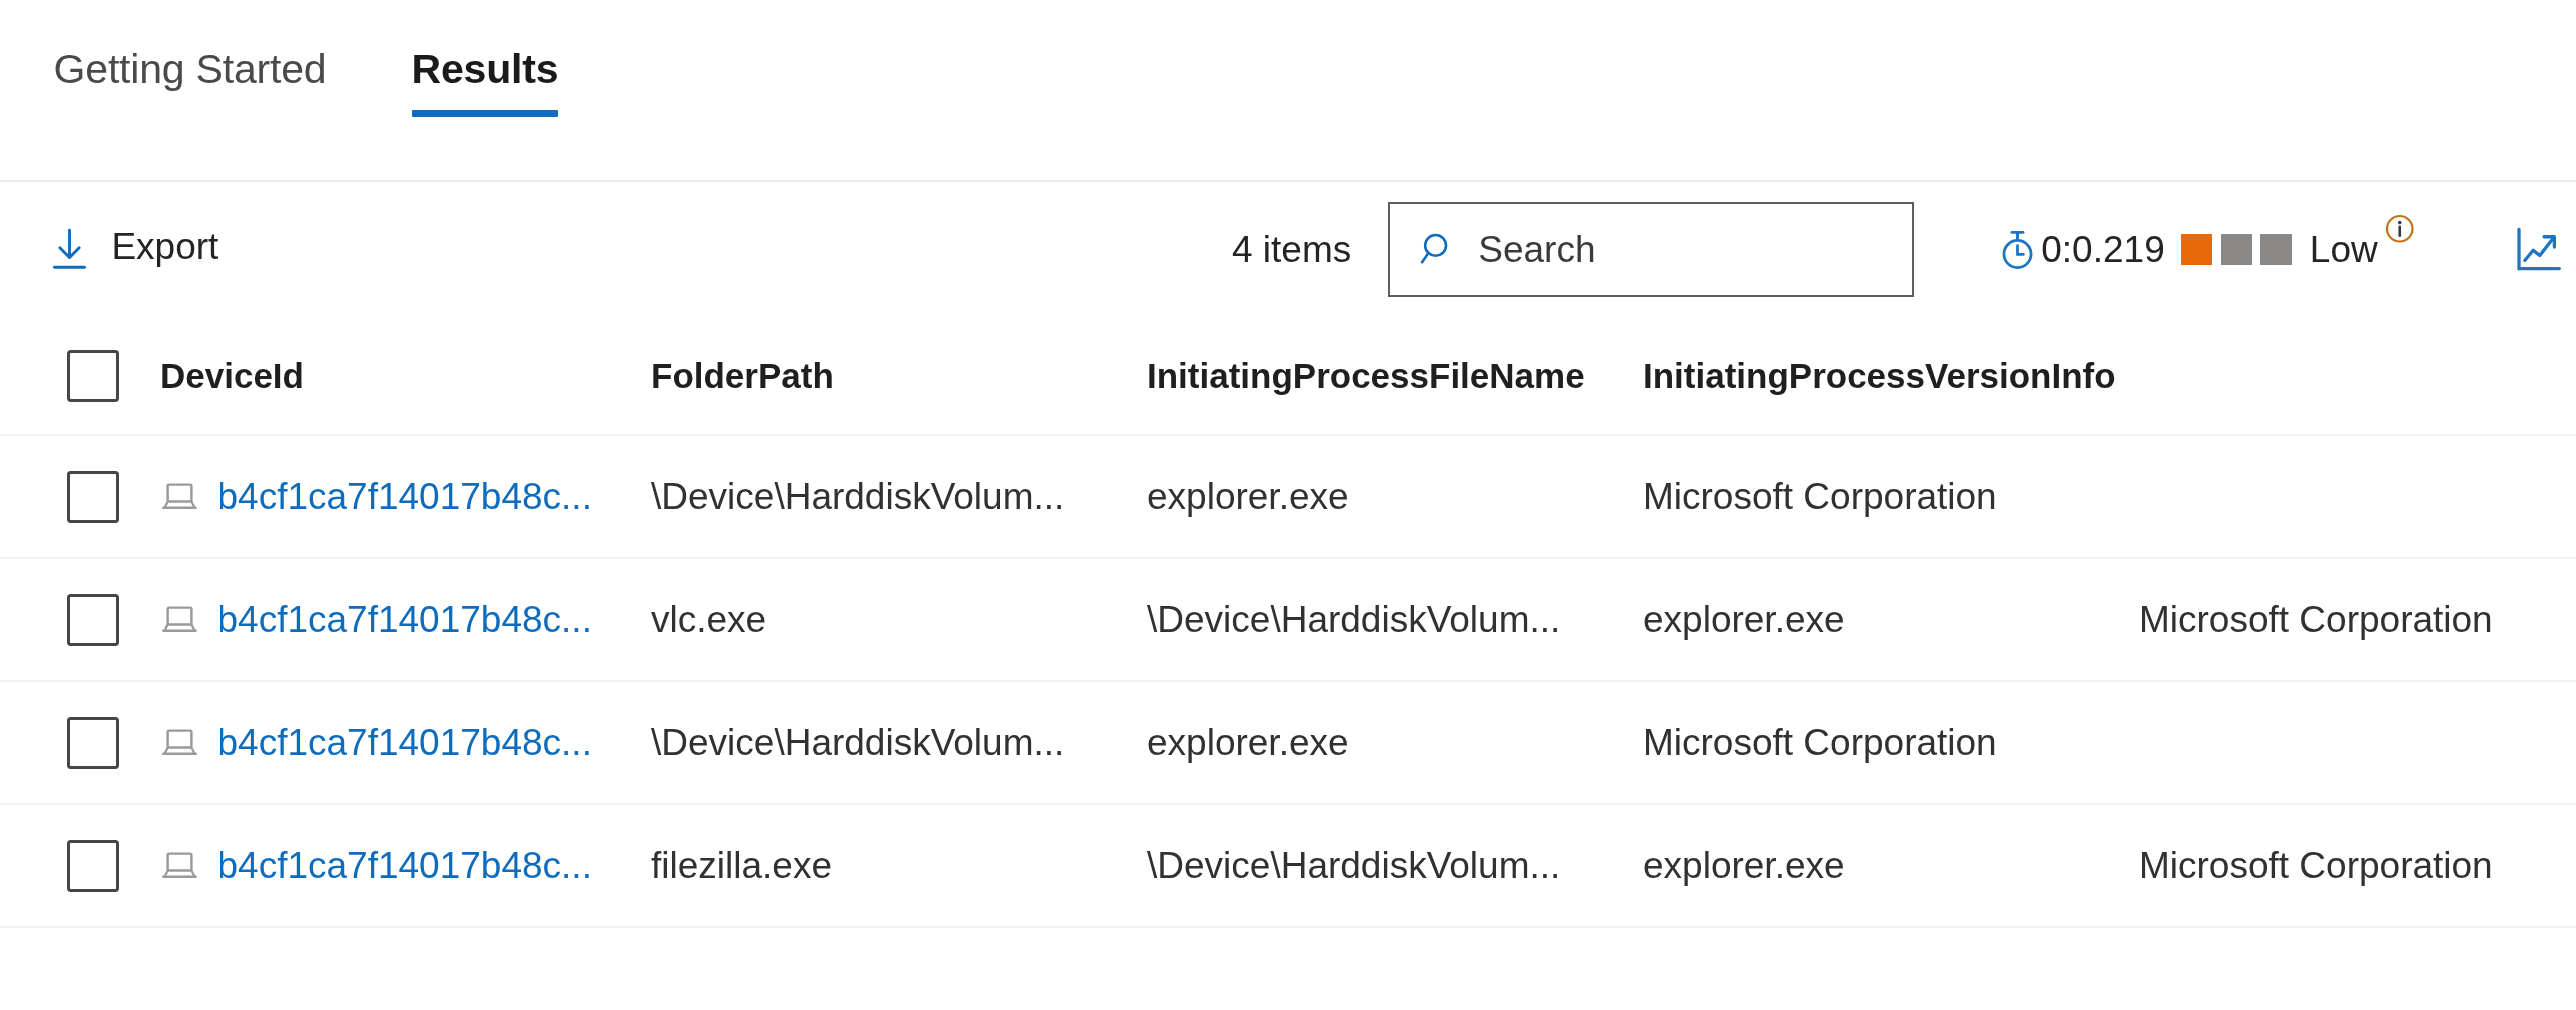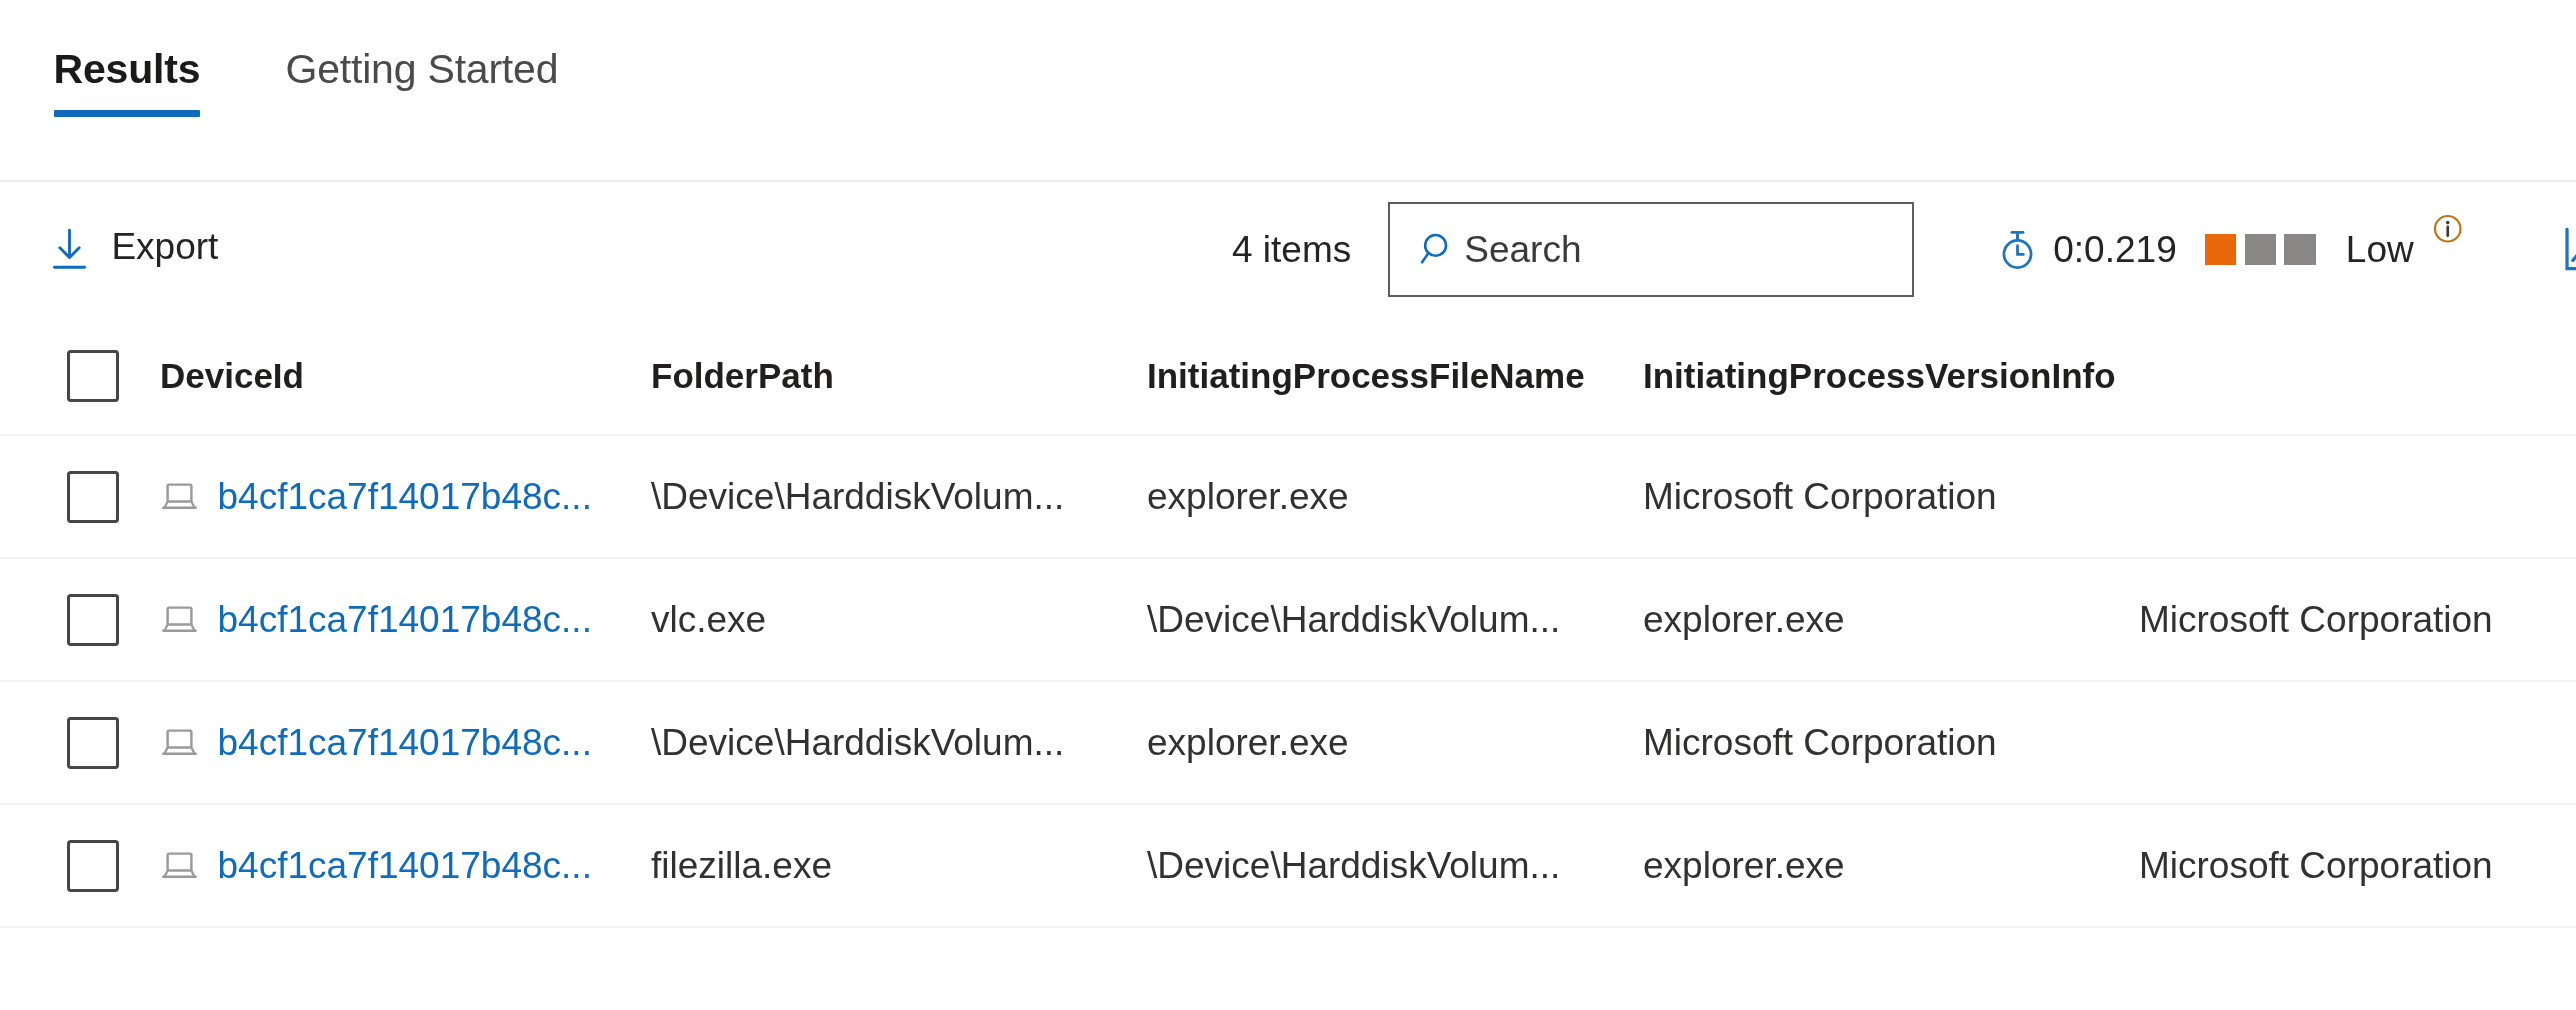--- a/index.html
+++ b/index.html
@@ -113,34 +113,34 @@
   }
 
   .searchbox {
     width: 526px;
     height: 95px;
     border: 2.8px solid #605e5c;
     background: #ffffff;
     display: flex;
     align-items: center;
     padding-left: 28px;
-    gap: 5px;
+    gap: 19px;
     cursor: text;
   }
 
   .search-placeholder {
     font-size: 37px;
     color: #3b3a39;
     white-space: nowrap;
   }
 
   .perf {
     display: flex;
     align-items: center;
-    gap: 15px;
+    gap: 3px;
     margin-left: 83px;
     white-space: nowrap;
   }
 
   .perf-time {
     font-size: 37px;
     color: #242424;
     margin-right: 13px;
   }
 
@@ -234,27 +234,27 @@
   }
 
   .device-icon { flex: none; display: inline-flex; }
 </style>
 </head>
 <body>
 
 <div class="app">
 
   <div class="tabstrip">
+    <button class="tab">
+      <span class="tab-label">Getting Started</span>
+
+    </button>
     <button class="tab active">
       <span class="tab-label">Results</span>
       <span class="tab-underline"></span>
-    </button>
-    <button class="tab">
-      <span class="tab-label">Getting Started</span>
-
     </button>
   </div>
 
   <div class="commandbar">
 
     <button class="cmd-btn">
       <span class="icon">
         <svg width="43" height="48" viewBox="0 0 24 26" aria-hidden="true">
           <path d="M12 2 v14 M12 17.2 l-5.4-5.4 M12 17.2 l5.4-5.4" fill="none" stroke="#0f6cbd" stroke-width="1.6" stroke-linecap="round"></path>
           <path d="M3.6 22.6 h16.8" fill="none" stroke="#0f6cbd" stroke-width="1.6" stroke-linecap="round"></path>

